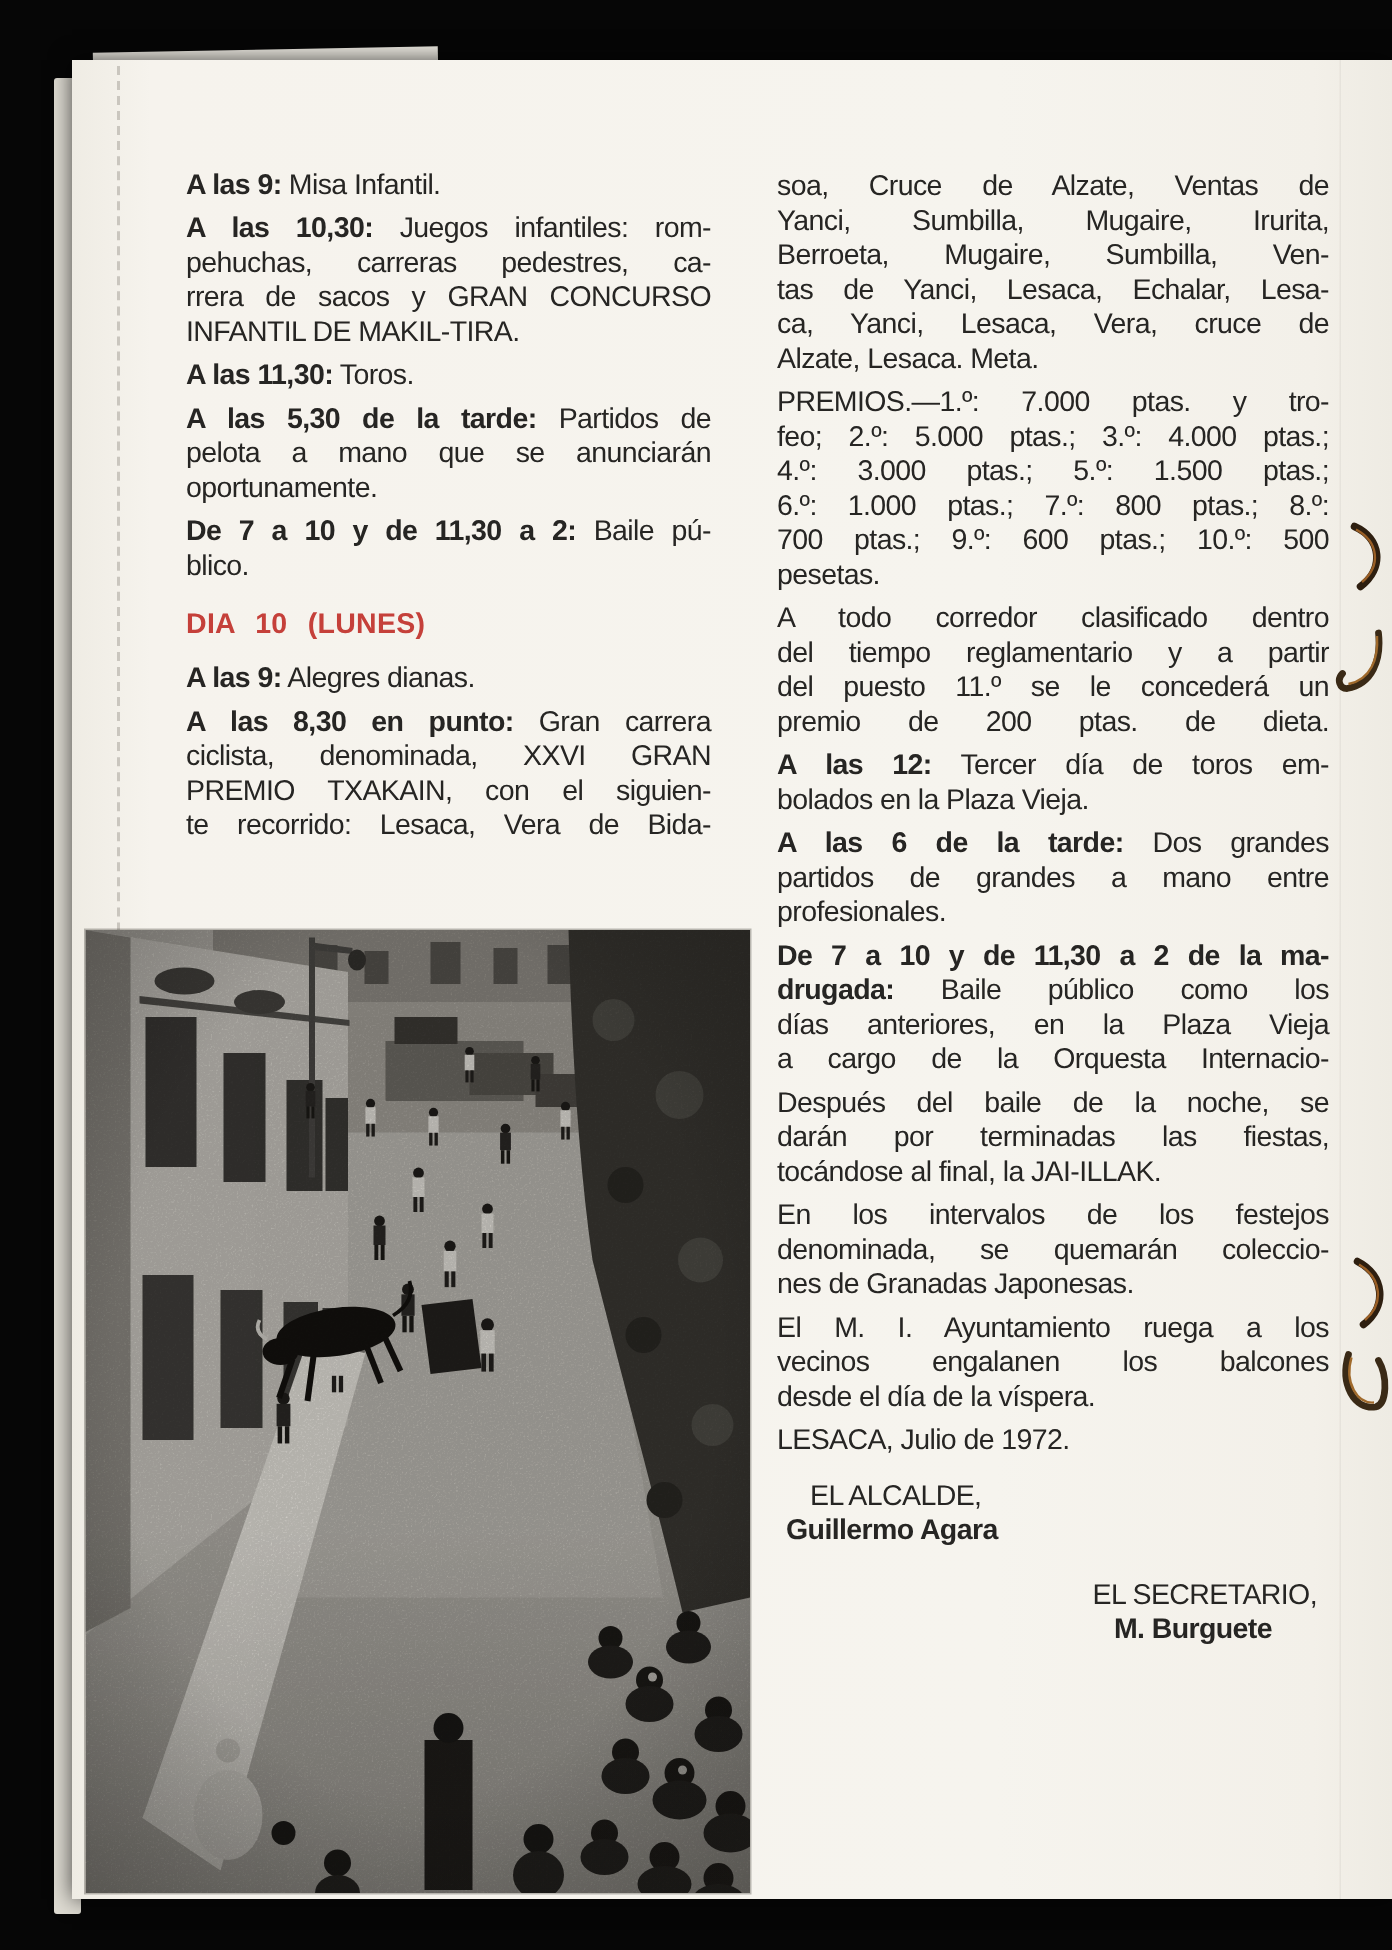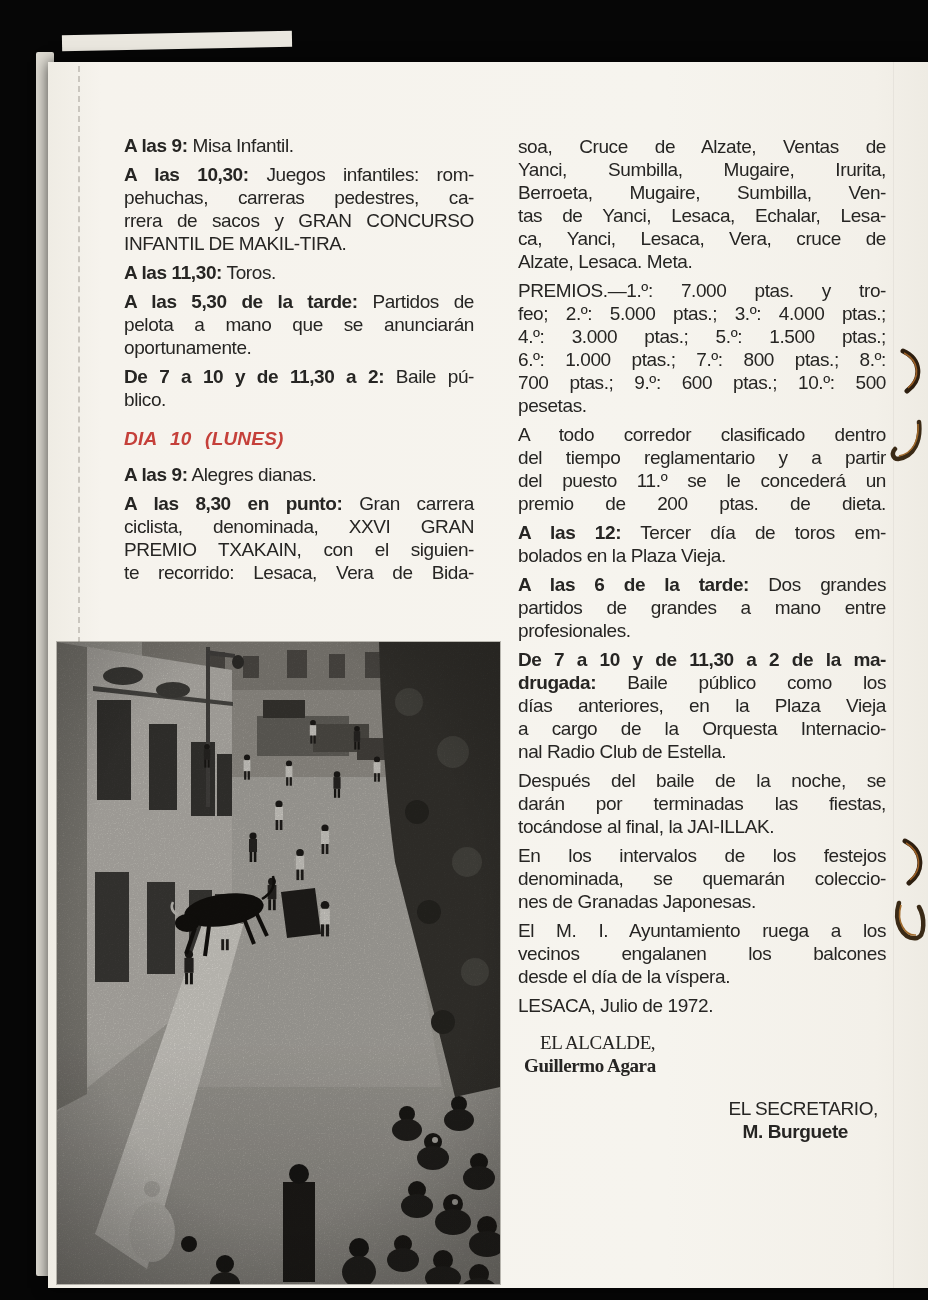--- a/index.html
+++ b/index.html
@@ -2,32 +2,32 @@
 <html><head>
 <meta charset="utf-8">
 <style>
   html,body{margin:0;padding:0;background:#060606;width:928px;height:1300px;overflow:hidden;}
   body{position:relative;font-family:"Liberation Sans",sans-serif;}
   .scan-bg{position:absolute;inset:0;background:#060606;}
   .under-sheet{position:absolute;left:36px;top:52px;width:18px;height:1224px;background:#dedbd2;border-radius:2px;}
   .under-corner{position:absolute;left:62px;top:33px;width:230px;height:16px;background:#eae7df;transform:rotate(-1.1deg);}
   .page{position:absolute;left:48px;top:40px;width:880px;height:1226px;
         background:linear-gradient(90deg,#efece4 0%,#f6f3ed 6%,#f6f4ee 70%,#f3f0e9 94%,#eeebe3 100%);
-        box-shadow:0 0 14px rgba(0,0,0,.7);margin-top:22px;}
+        box-shadow:0 0 14px rgba(0,0,0,.7);}
   .fold-line{position:absolute;left:30px;top:4px;height:1218px;width:0;border-left:2px dashed rgba(115,110,98,.32);}
   .crease{position:absolute;left:845px;top:0;height:100%;width:0;border-left:1px solid rgba(60,55,45,.06);}
   .col{position:absolute;color:#262523;font-size:19px;line-height:23px;letter-spacing:-0.4px;}
   .col-left{left:76px;top:72px;width:350px;}
   .col-right{left:470px;top:73px;width:368px;}
   .para{margin:0 0 6px 0;}
   .line{white-space:normal;}
   .line.just{text-align:justify;text-align-last:justify;}
   .line b{font-weight:bold;}
-  .heading{margin:16px 0 13px 0;color:#c5403a;font-weight:bold;word-spacing:8px;letter-spacing:0.2px;font-style:italic;}
-  .sig-alcalde{margin-top:14px;font-family:Liberation Serif, serif;}
+  .heading{margin:16px 0 13px 0;color:#c5403a;font-weight:bold;word-spacing:8px;letter-spacing:0.2px;}
+  .sig-alcalde{margin-top:14px;}
   .sig-alcalde .sig-title{padding-left:22px;}
   .sig-alcalde .sig-name{font-weight:bold;padding-left:6px;}
   .sig-secretario{margin-top:20px;text-align:right;}
   .sig-secretario .sig-title{padding-right:8px;text-align:right;}
   .sig-secretario .sig-name{font-weight:bold;padding-right:38px;}
   .photo{position:absolute;left:9px;top:580px;width:443px;height:642px;outline:1px solid rgba(70,66,58,.35);}
   .photo svg{display:block;width:100%;height:100%;}
   .staple{position:absolute;}
 </style>
 </head>
@@ -106,21 +106,20 @@
       <div class="para">
         <div class="line just"><b>A las 6 de la tarde:</b> Dos grandes</div>
         <div class="line just">partidos de grandes a mano entre</div>
         <div class="line">profesionales.</div>
       </div>
       <div class="para">
         <div class="line just"><b>De 7 a 10 y de 11,30 a 2 de la ma-</b></div>
         <div class="line just"><b>drugada:</b> Baile público como los</div>
         <div class="line just">días anteriores, en la Plaza Vieja</div>
         <div class="line just">a cargo de la Orquesta Internacio-</div>
-        <div class="line">nal Radio Club de Estella.</div>
       </div>
       <div class="para">
         <div class="line just">Después del baile de la noche, se</div>
         <div class="line just">darán por terminadas las fiestas,</div>
         <div class="line">tocándose al final, la JAI-ILLAK.</div>
       </div>
       <div class="para">
         <div class="line just">En los intervalos de los festejos</div>
         <div class="line just">denominada, se quemarán coleccio-</div>
         <div class="line">nes de Granadas Japonesas.</div>

